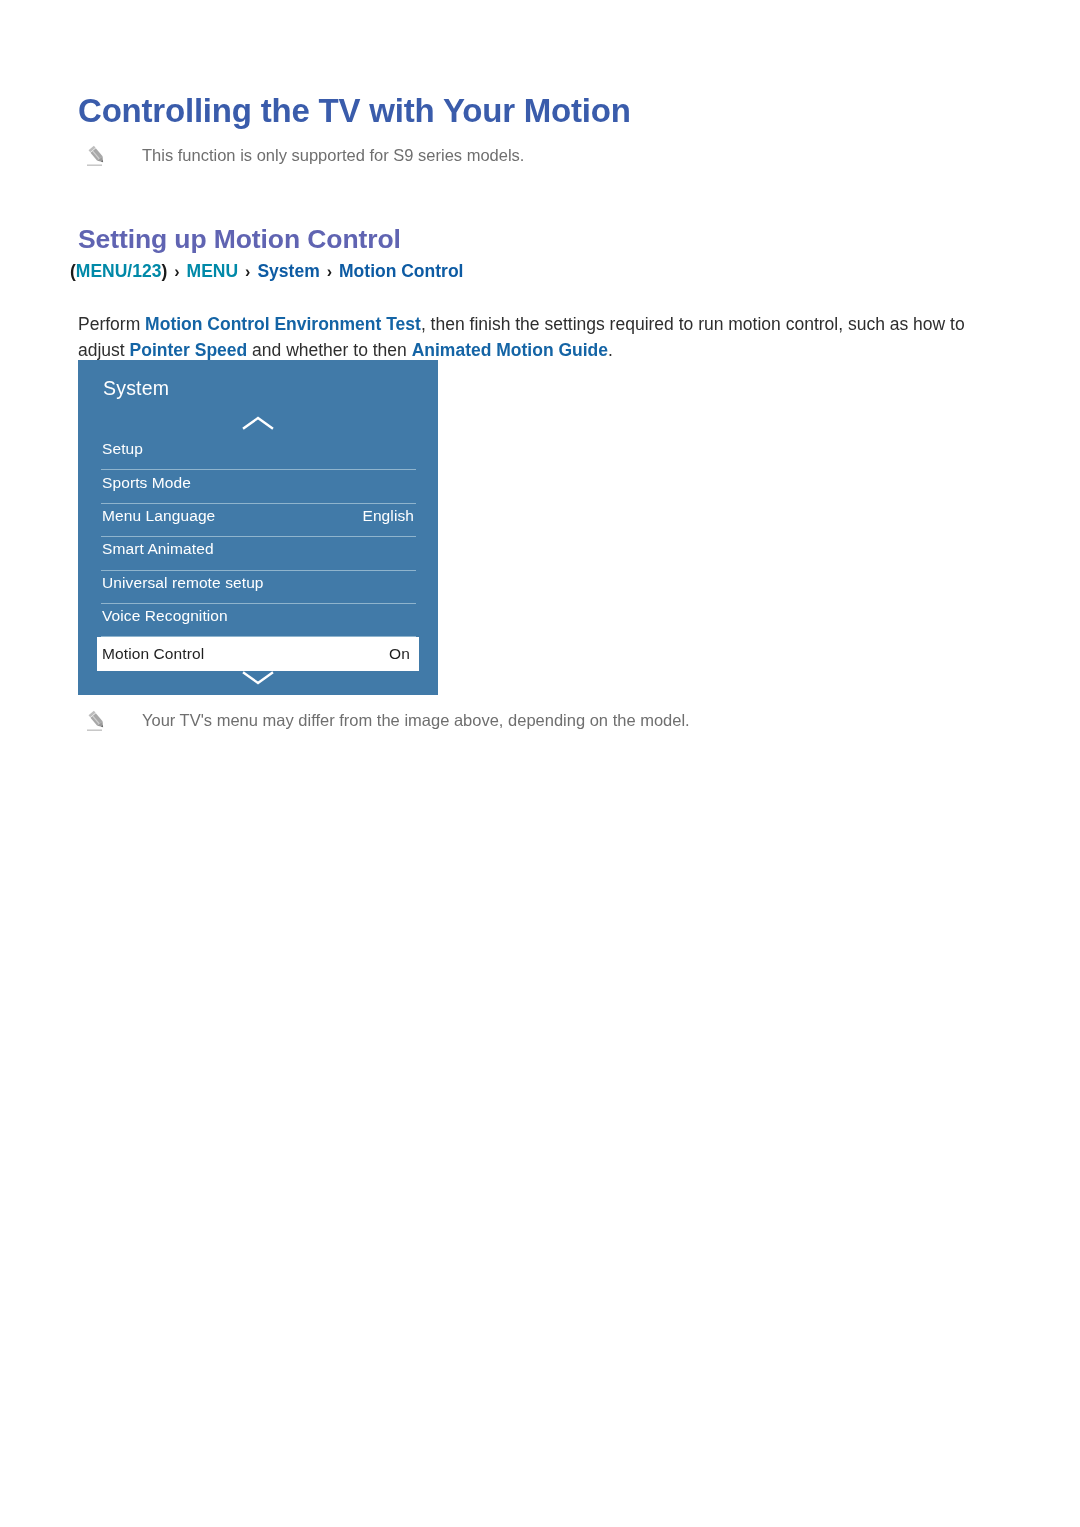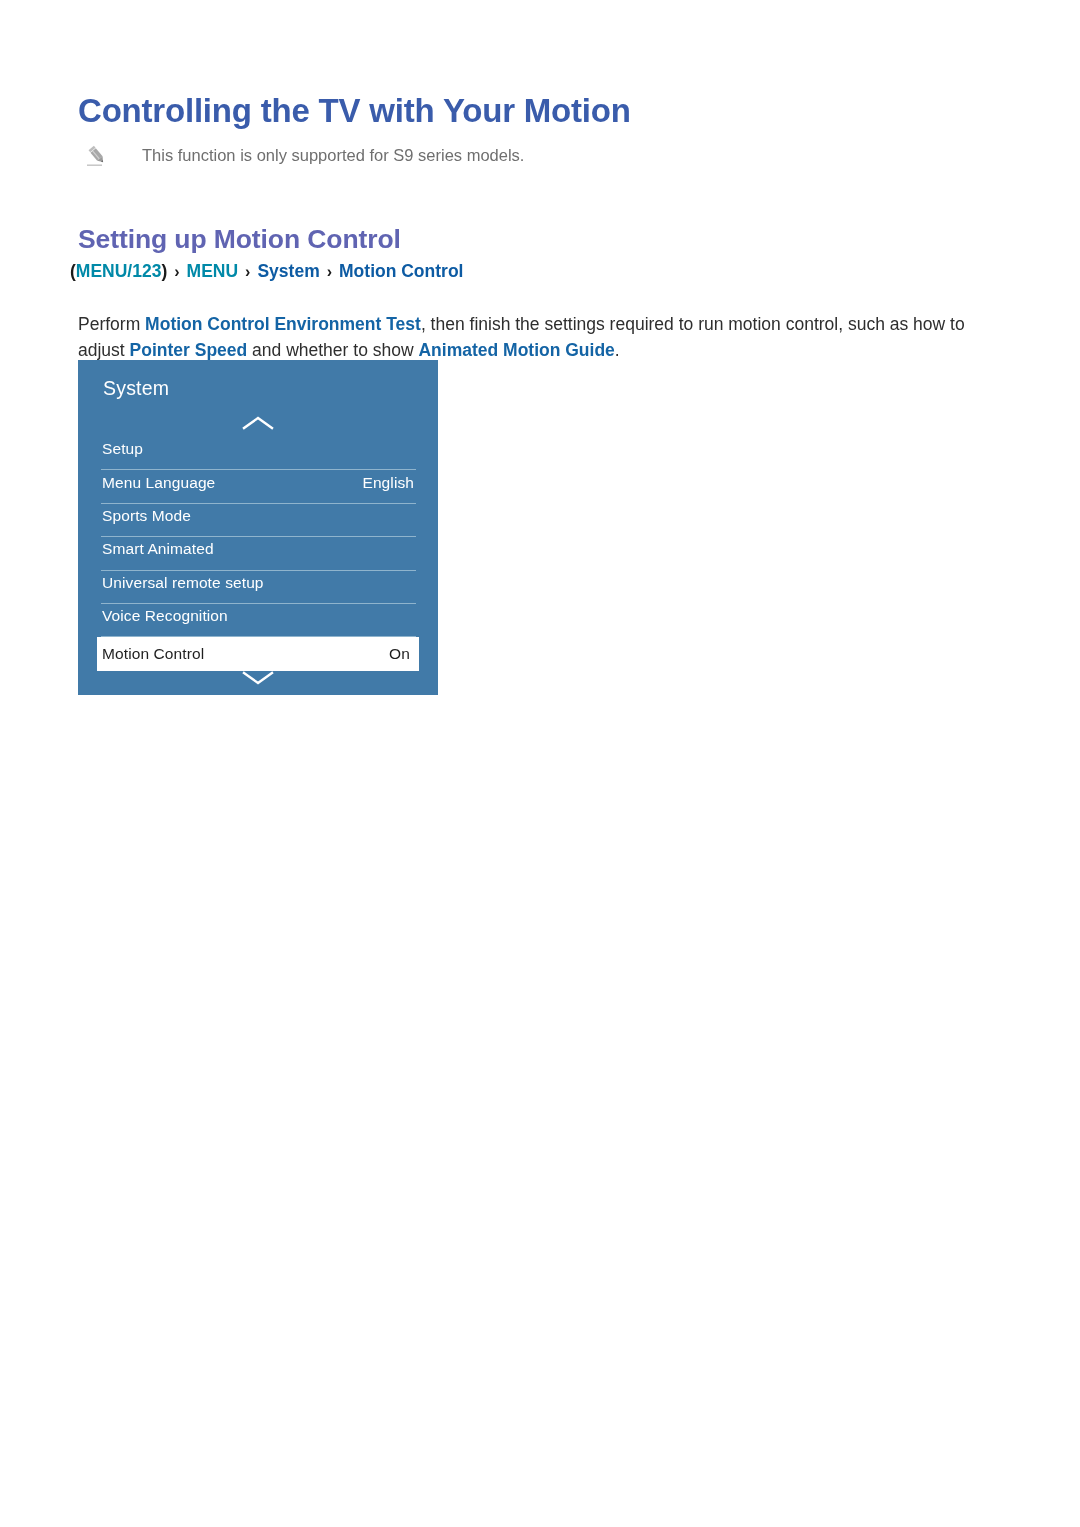--- a/index.html
+++ b/index.html
@@ -197,44 +197,44 @@
     <span class="note-text">This function is only supported for S9 series models.</span>
   </div>
 
   <h2 class="section-title">Setting up Motion Control</h2>
 
   <div class="breadcrumb">
     <span class="bc-paren">(</span><span class="bc-teal">MENU/123</span><span class="bc-paren">)</span><span class="bc-sep">›</span><span class="bc-teal">MENU</span><span class="bc-sep">›</span><span class="bc-blue">System</span><span class="bc-sep">›</span><span class="bc-blue">Motion Control</span>
   </div>
 
   <p class="body-para">
-    <span>Perform </span><span class="hl">Motion Control Environment Test</span><span>, then finish the settings required to run motion control, such as how to adjust </span><span class="hl">Pointer Speed</span><span> and whether to show </span><span class="hl">Animated Motion Guide</span><span>.</span>
+    <span>Perform </span><span class="hl">Motion Control Environment Test</span><span>, then finish the settings required to run motion control, such as how to adjust </span><span class="hl">Pointer Speed</span><span> and whether to then </span><span class="hl">Animated Motion Guide</span><span>.</span>
   </p>
 
   <div class="tv-panel">
     <div class="tv-panel-title">System</div>
 
     <div class="chev chev-up">
       <svg width="34" height="16" viewBox="0 0 34 16" xmlns="http://www.w3.org/2000/svg">
         <polyline points="3,13 17,3 31,13" fill="none" stroke="#ffffff" stroke-width="2.4" stroke-linecap="square"></polyline>
       </svg>
     </div>
 
     <div class="tv-list">
       <div class="tv-row">
         <span class="tv-label">Setup</span>
         <span class="tv-value"></span>
       </div>
       <div class="tv-row">
+        <span class="tv-label">Sports Mode</span>
+        <span class="tv-value"></span>
+      </div>
+      <div class="tv-row">
         <span class="tv-label">Menu Language</span>
         <span class="tv-value">English</span>
-      </div>
-      <div class="tv-row">
-        <span class="tv-label">Sports Mode</span>
-        <span class="tv-value"></span>
       </div>
       <div class="tv-row">
         <span class="tv-label">Smart Animated</span>
         <span class="tv-value"></span>
       </div>
       <div class="tv-row">
         <span class="tv-label">Universal remote setup</span>
         <span class="tv-value"></span>
       </div>
       <div class="tv-row">
@@ -247,14 +247,29 @@
       </div>
     </div>
 
     <div class="chev chev-down">
       <svg width="34" height="16" viewBox="0 0 34 16" xmlns="http://www.w3.org/2000/svg">
         <polyline points="3,3 17,13 31,3" fill="none" stroke="#ffffff" stroke-width="2.4" stroke-linecap="square"></polyline>
       </svg>
     </div>
   </div>
 
+  <div class="note" id="note-bottom">
+    <span class="note-icon">
+      <svg width="26" height="24" viewBox="0 0 26 24" xmlns="http://www.w3.org/2000/svg">
+        <g transform="rotate(-40 13 10)">
+          <rect x="9.5" y="1" width="7" height="2.6" fill="#bdbdbd"></rect>
+          <rect x="9.5" y="4" width="7" height="10.5" fill="#a8a8a8"></rect>
+          <rect x="11.6" y="4" width="1.3" height="10.5" fill="#cfcfcf"></rect>
+          <polygon points="9.5,14.5 16.5,14.5 13,19.2" fill="#9a9a9a"></polygon>
+          <polygon points="11.7,17.6 14.3,17.6 13,19.5" fill="#6d6d6d"></polygon>
+        </g>
+        <rect x="3" y="19.5" width="15" height="1.4" fill="#c2c2c2"></rect>
+      </svg>
+    </span>
+    <span class="note-text">Your TV's menu may differ from the image above, depending on the model.</span>
+  </div>
 
 </div>
 
 </body></html>

